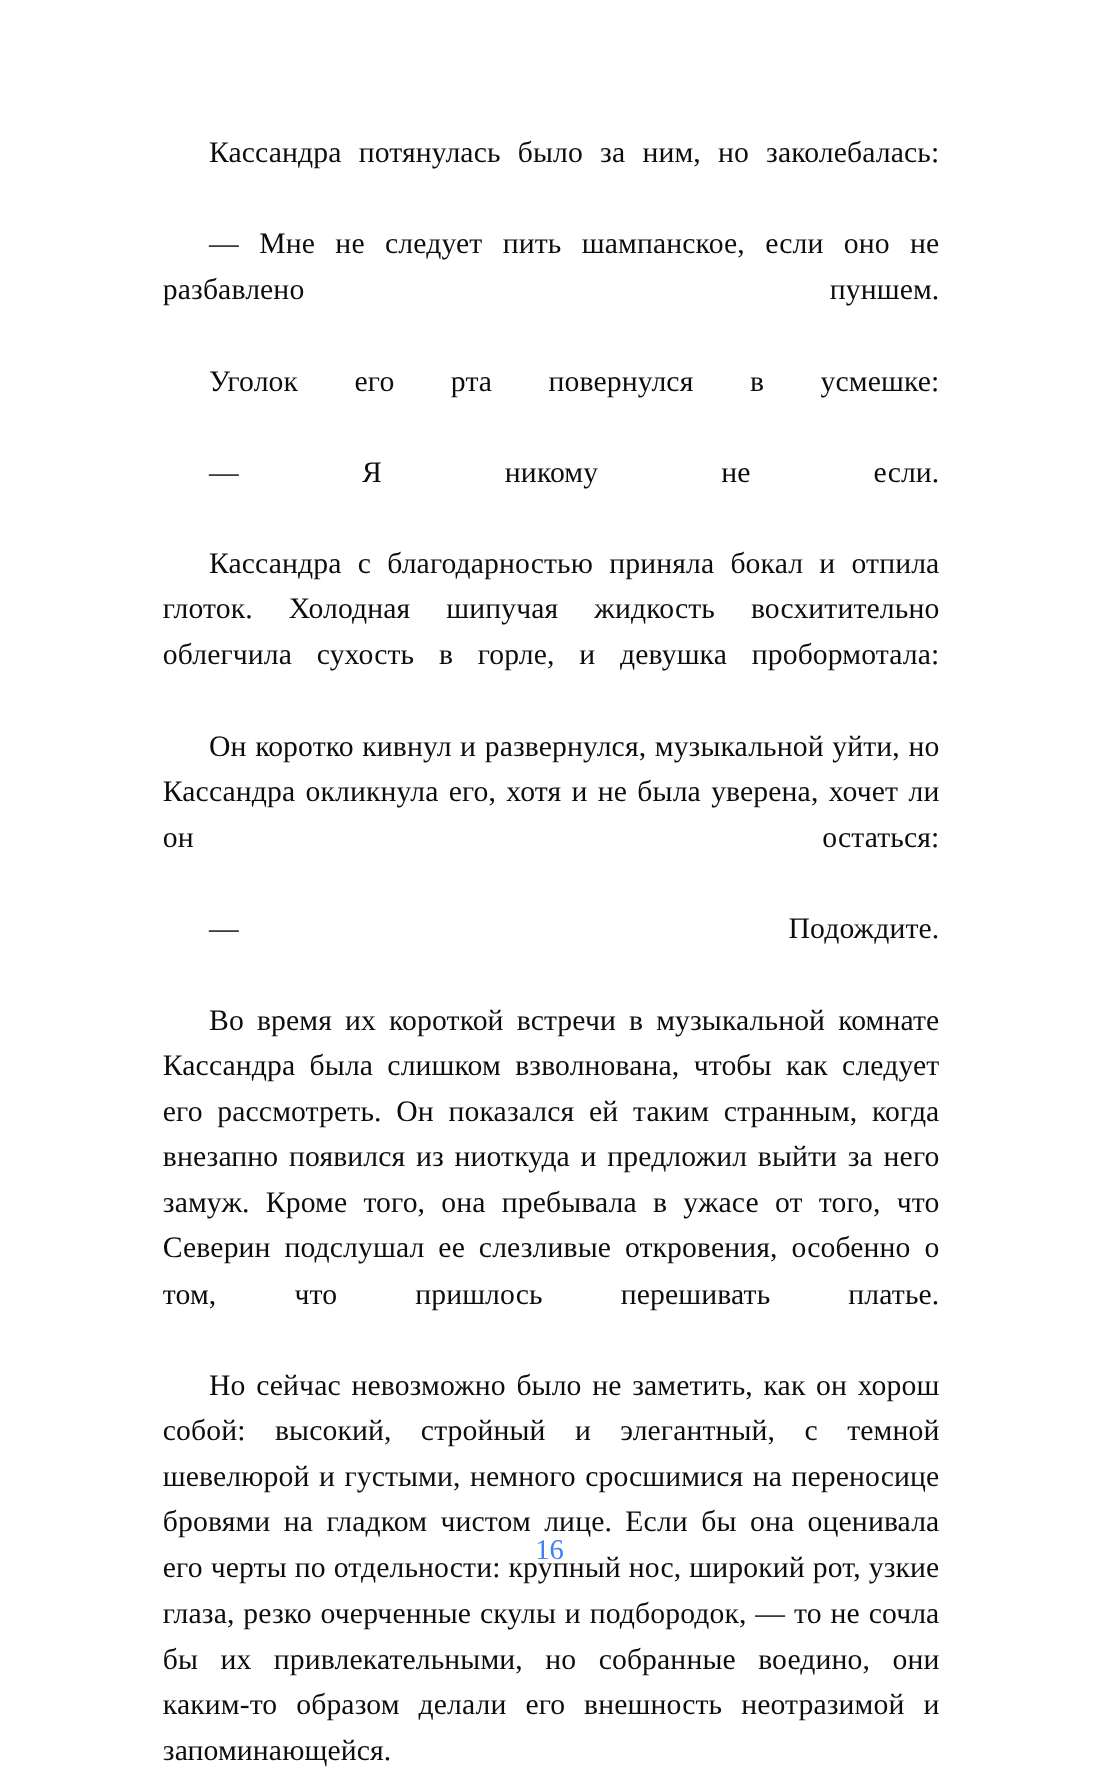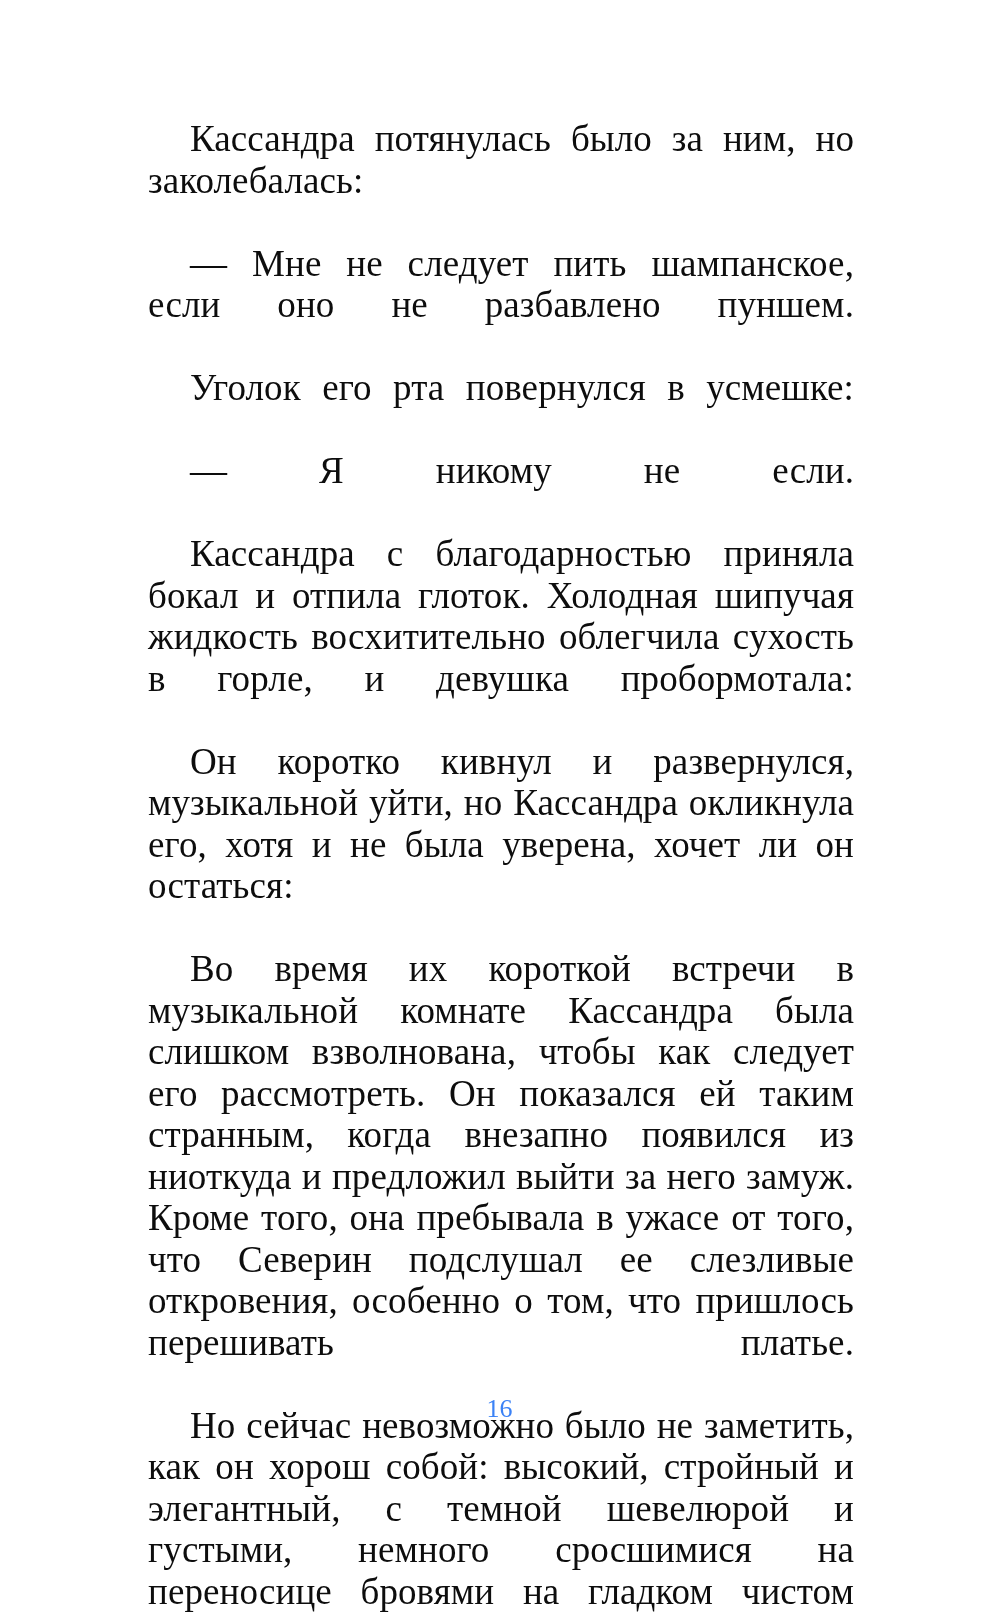--- a/index.html
+++ b/index.html
@@ -26,21 +26,21 @@
   .text-block {
     position: absolute;
     left: 148px;
     top: 118px;
     width: 706px;
   }
   .para {
     margin: 0;
     text-align: justify;
     text-justify: inter-word;
-    font-size: 37px;
+    font-size: 27px;
     line-height: 41.5px;
     letter-spacing: 0.1px;
     text-indent: 0;
     hyphens: manual;
   }
   .para.indent {
     text-indent: 42px;
   }
   
   .para::after {
@@ -64,19 +64,20 @@
 
 <div class="page">
 
   <div class="text-block">
     <p class="para indent">Кассандра потянулась было за ним, но заколебалась:</p>
     <p class="para indent">— Мне не следует пить шампанское, если оно не разбавлено пуншем.</p>
     <p class="para indent">Уголок его рта повернулся в усмешке:</p>
     <p class="para indent">— Я никому не если.</p>
     <p class="para indent">Кассандра с благодарностью приняла бокал и отпила глоток. Холодная шипучая жидкость восхитительно облегчила сухость в горле, и девушка пробормотала:</p>
     <p class="para indent">Он коротко кивнул и развернулся, музыкальной уйти, но Кассандра окликнула его, хотя и не была уверена, хочет ли он остаться:</p>
+    <p class="para indent">— Подождите.</p>
     <p class="para indent">Во время их короткой встречи в музыкальной комнате Кассандра была слишком взволнована, чтобы как следует его рассмотреть. Он показался ей таким странным, когда внезапно появился из ниоткуда и предложил выйти за него замуж. Кроме того, она пребывала в ужасе от того, что Северин подслушал ее слезливые откровения, особенно о том, что пришлось перешивать платье.</p>
     <p class="para indent">Но сейчас невозможно было не заметить, как он хорош собой: высокий, стройный и элегантный, с темной шевелюрой и густыми, немного сросшимися на переносице бровями на гладком чистом лице. Если бы она оценивала его черты по отдельности: крупный нос, широкий рот, узкие глаза, резко очерченные скулы и подбородок, — то не сочла бы их привлекательными, но собранные воедино, они каким-то образом делали его внешность неотразимой и запоминающейся.</p>
   </div>
 
   <div class="page-number">16</div>
 
 </div>
 
 </body></html>

